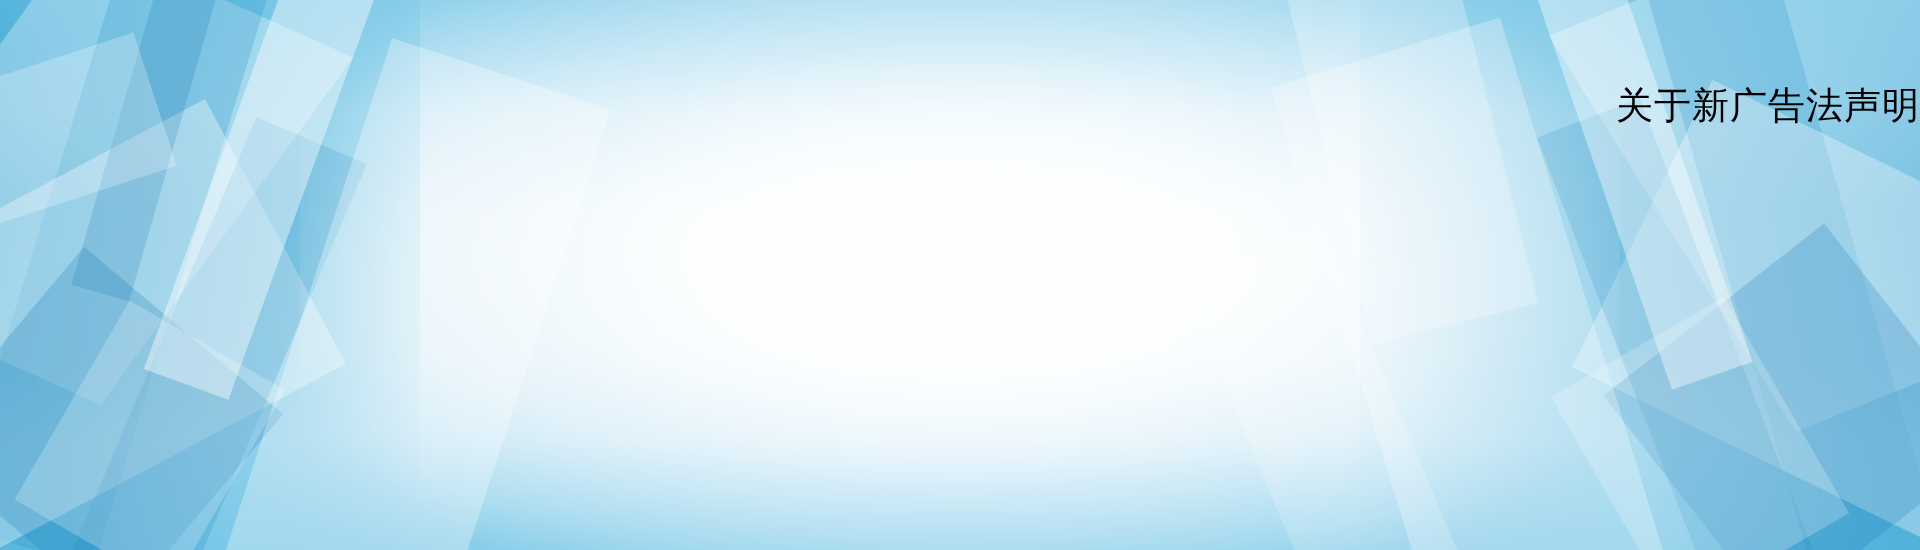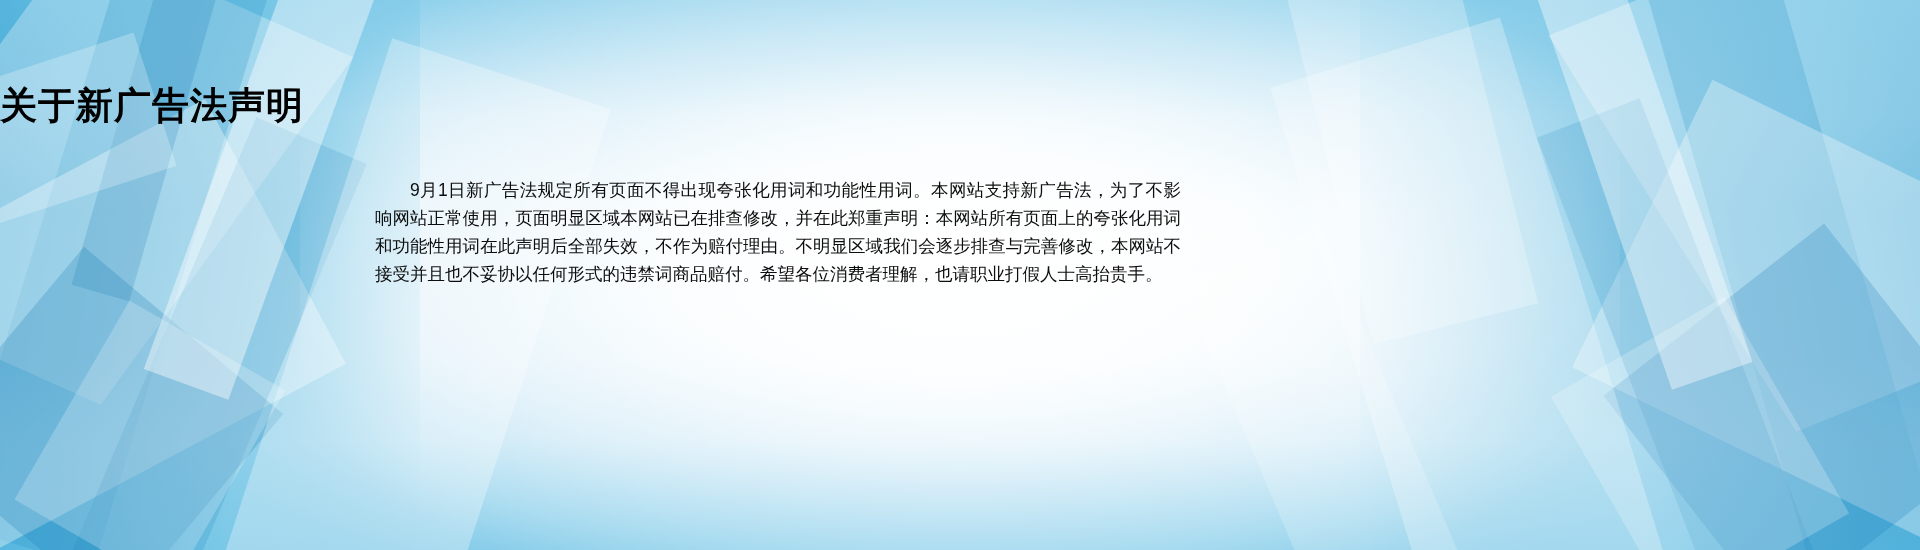--- a/index.html
+++ b/index.html
@@ -80,23 +80,23 @@
   .content {
     position: absolute;
     left: 0; right: 0; top: 0;
     width: 1920px;
   }
   .title {
     position: absolute;
     left: 0;
     top: 84px;
     width: 1920px;
-    text-align: left;
+    text-align: right;
     font-size: 37px;
-    font-weight: bold;
+    font-weight: normal;
     color: #000000;
     letter-spacing: 1px;
     line-height: 1.2;
   }
   .body-block {
     position: absolute;
     left: 375px;
     top: 176px;
     width: 806px;
     color: #0d0d0d;
@@ -142,17 +142,16 @@
   <div class="shard r8"></div>
   <div class="shard r9"></div>
   <div class="shard r10"></div>
 
   <div class="bg-center-wash"></div>
 
   <div class="content">
     <div class="title">关于新广告法声明</div>
 
     <div class="body-block">
-      <p class="para indent">9月1日新广告法规定所有页面不得出现夸张化用词和功能性用词。本网站支持新广告法，为了不影响网站正常使用，页面明显区域本网站已在排查修改，并在此郑重声明：本网站所有页面上的夸张化用词和功能性用词在此声明后全部失效，不作为赔付理由。不明显区域我们会逐步排查与完善修改，本网站不接受并且也不妥协以任何形式的违禁词商品赔付。希望各位消费者理解，也请职业打假人士高抬贵手。</p>
     </div>
   </div>
 
 </div>
 
 </body></html>

